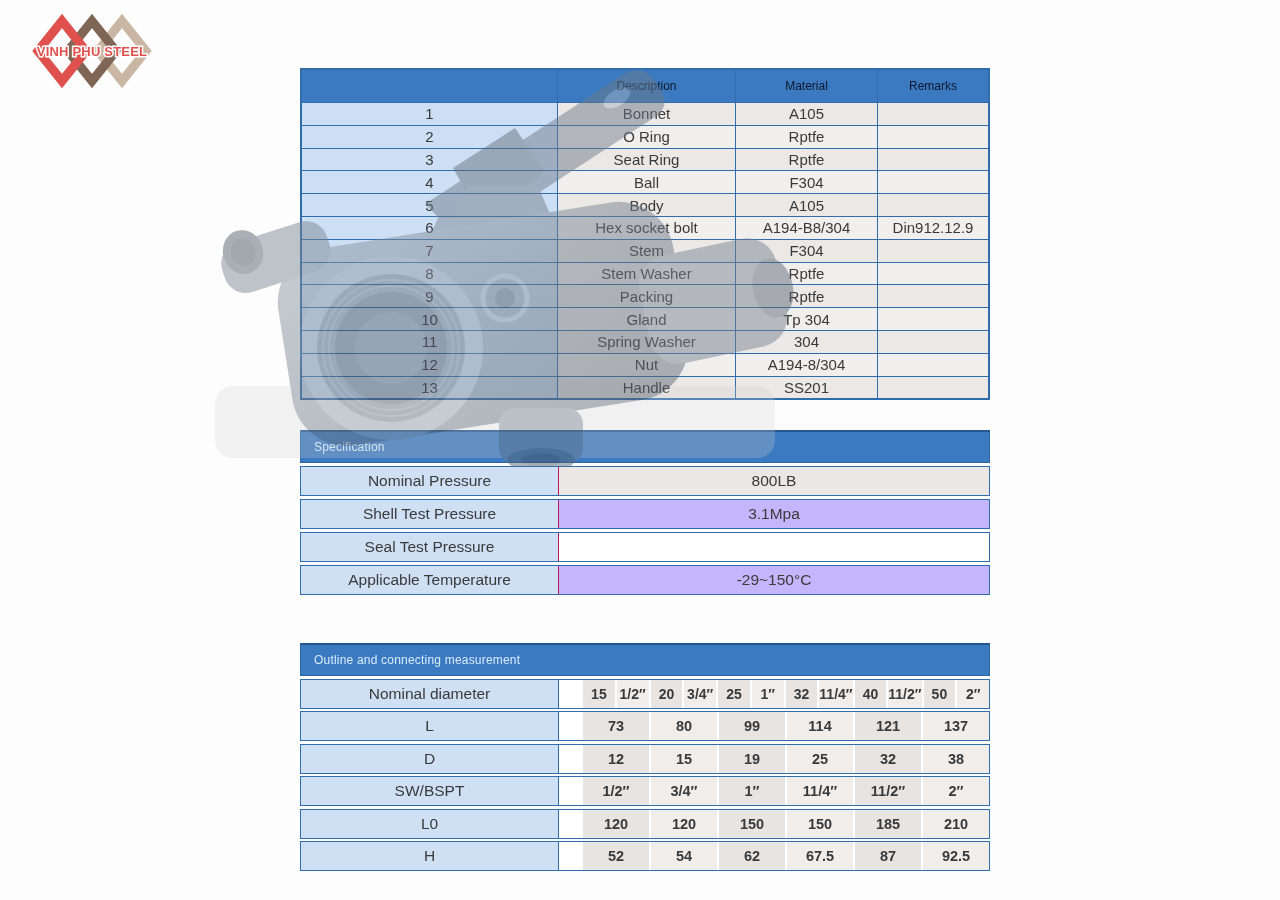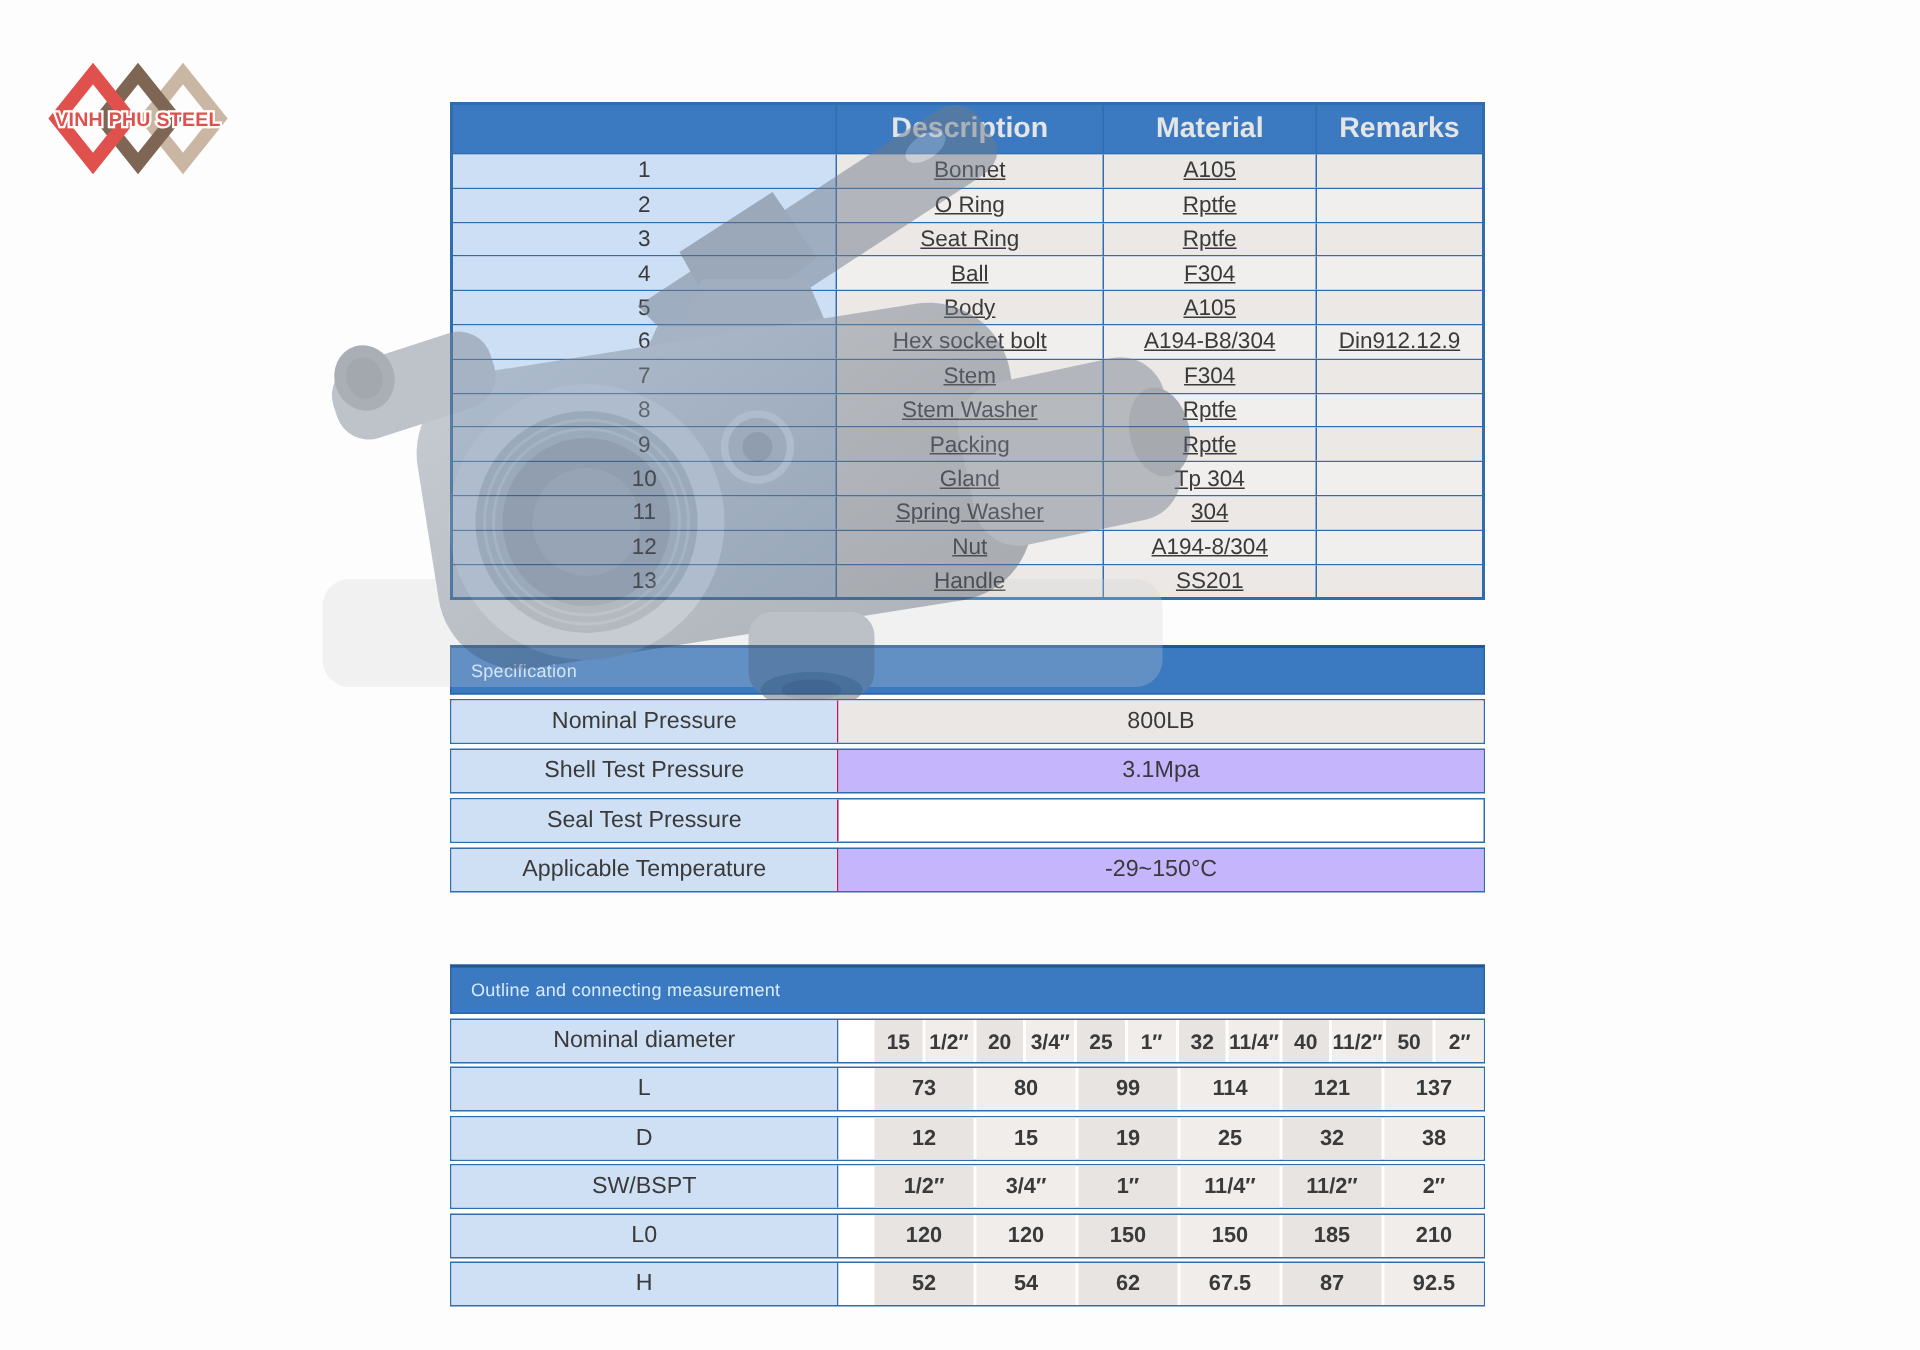--- a/index.html
+++ b/index.html
@@ -7,31 +7,31 @@
     width:1280px;height:900px;position:relative;overflow:hidden;
     background:#fdfdfd;color:#3a3a3a;
     font-family:"Liberation Sans",sans-serif;
   }
   
   .tbl{position:absolute;left:300px;width:690px;box-sizing:border-box;}
 
   
   #parts{top:68px;border:2px solid #2f6dad;background:#fff;z-index:2;}
   .p-header{display:flex;height:32px;background:#3b7ac1;border-bottom:1px solid #2f6dad;}
-  .p-hcell{color:#e5e5e5;font-size:19px;display:flex;align-items:center;justify-content:center;box-sizing:border-box;border-left:1px solid #2f6dad;font-weight:bold;}
+  .p-hcell{color:#0f172a;font-size:12px;display:flex;align-items:center;justify-content:center;box-sizing:border-box;border-left:1px solid #2f6dad;}
   .p-hcell:first-child{border-left:none;}
   .w-no{width:255px;}.w-desc{width:178px;}.w-mat{width:142px;}.w-rem{flex:1;}
   .p-row{display:flex;height:21.8px;border-top:1px solid #2f6dad;}
   .p-row:first-child{border-top:none;}
   .p-cell{box-sizing:border-box;display:flex;align-items:center;justify-content:center;font-size:15px;border-left:1px solid #2f6dad;overflow:hidden;white-space:nowrap;}
   .p-cell.col-no{border-left:none;width:255px;background:#cddff4;}
   .p-cell.col-desc{width:178px;}
   .p-cell.col-mat{width:142px;}
   .p-cell.col-rem{flex:1;}
-  .p-row .g{background:#ebe8e6;text-decoration:underline;}
+  .p-row .g{background:#ebe8e6;}
   .p-row.odd .g{background:#f1efed;}
 
   
   .sec-header{height:33px;background:#3b7ac1;border:1px solid #2d65a3;border-top:2px solid #24578f;box-sizing:border-box;color:#d9ebfb;font-size:12px;display:flex;align-items:center;padding-left:13px;letter-spacing:.2px;}
 
   
   #spec{top:430px;z-index:2;}
   .s-row{display:flex;height:30px;border:1px solid #2f6dad;margin-top:3px;box-sizing:border-box;background:#fff;}
   .s-label{width:258px;background:#cfe0f5;border-right:1px solid #be185d;display:flex;align-items:center;justify-content:center;font-size:15.5px;box-sizing:border-box;}
   .s-value{flex:1;background:#eae7e5;display:flex;align-items:center;justify-content:center;font-size:15.5px;}
@@ -41,21 +41,21 @@
   #outline{top:643px;z-index:2;text-align:right;}
   .o-row{display:flex;border:1px solid #2f6dad;margin-top:2.5px;height:30px;box-sizing:border-box;background:#fff;}
   .o-label{width:258px;background:#cfe0f5;border-right:1px solid #2f6dad;display:flex;align-items:center;justify-content:center;font-size:15.5px;box-sizing:border-box;}
   .o-cells{flex:1;display:flex;gap:2px;background:#fff;padding-left:24px;}
   .o-sub{flex:1;display:flex;align-items:center;justify-content:center;font-size:14px;font-weight:bold;}
   .o-cell{flex:1;display:flex;align-items:center;justify-content:center;font-size:14.5px;font-weight:bold;}
   .sha{background:#e7e4e2;}
   .shb{background:#f0edeb;}
 
   
-  #logo{position:absolute;left:22px;top:41px;z-index:3;}
+  #logo{position:absolute;left:22px;top:13px;z-index:3;}
   #logo text{font-family:"Liberation Sans",sans-serif;font-weight:bold;}
 
   
   #valve{position:absolute;left:213px;top:36px;z-index:5;opacity:.48;pointer-events:none;}
 </style>
 </head>
 <body>
 
 <div id="logo">
   <svg width="140" height="76" viewBox="0 0 140 76">

